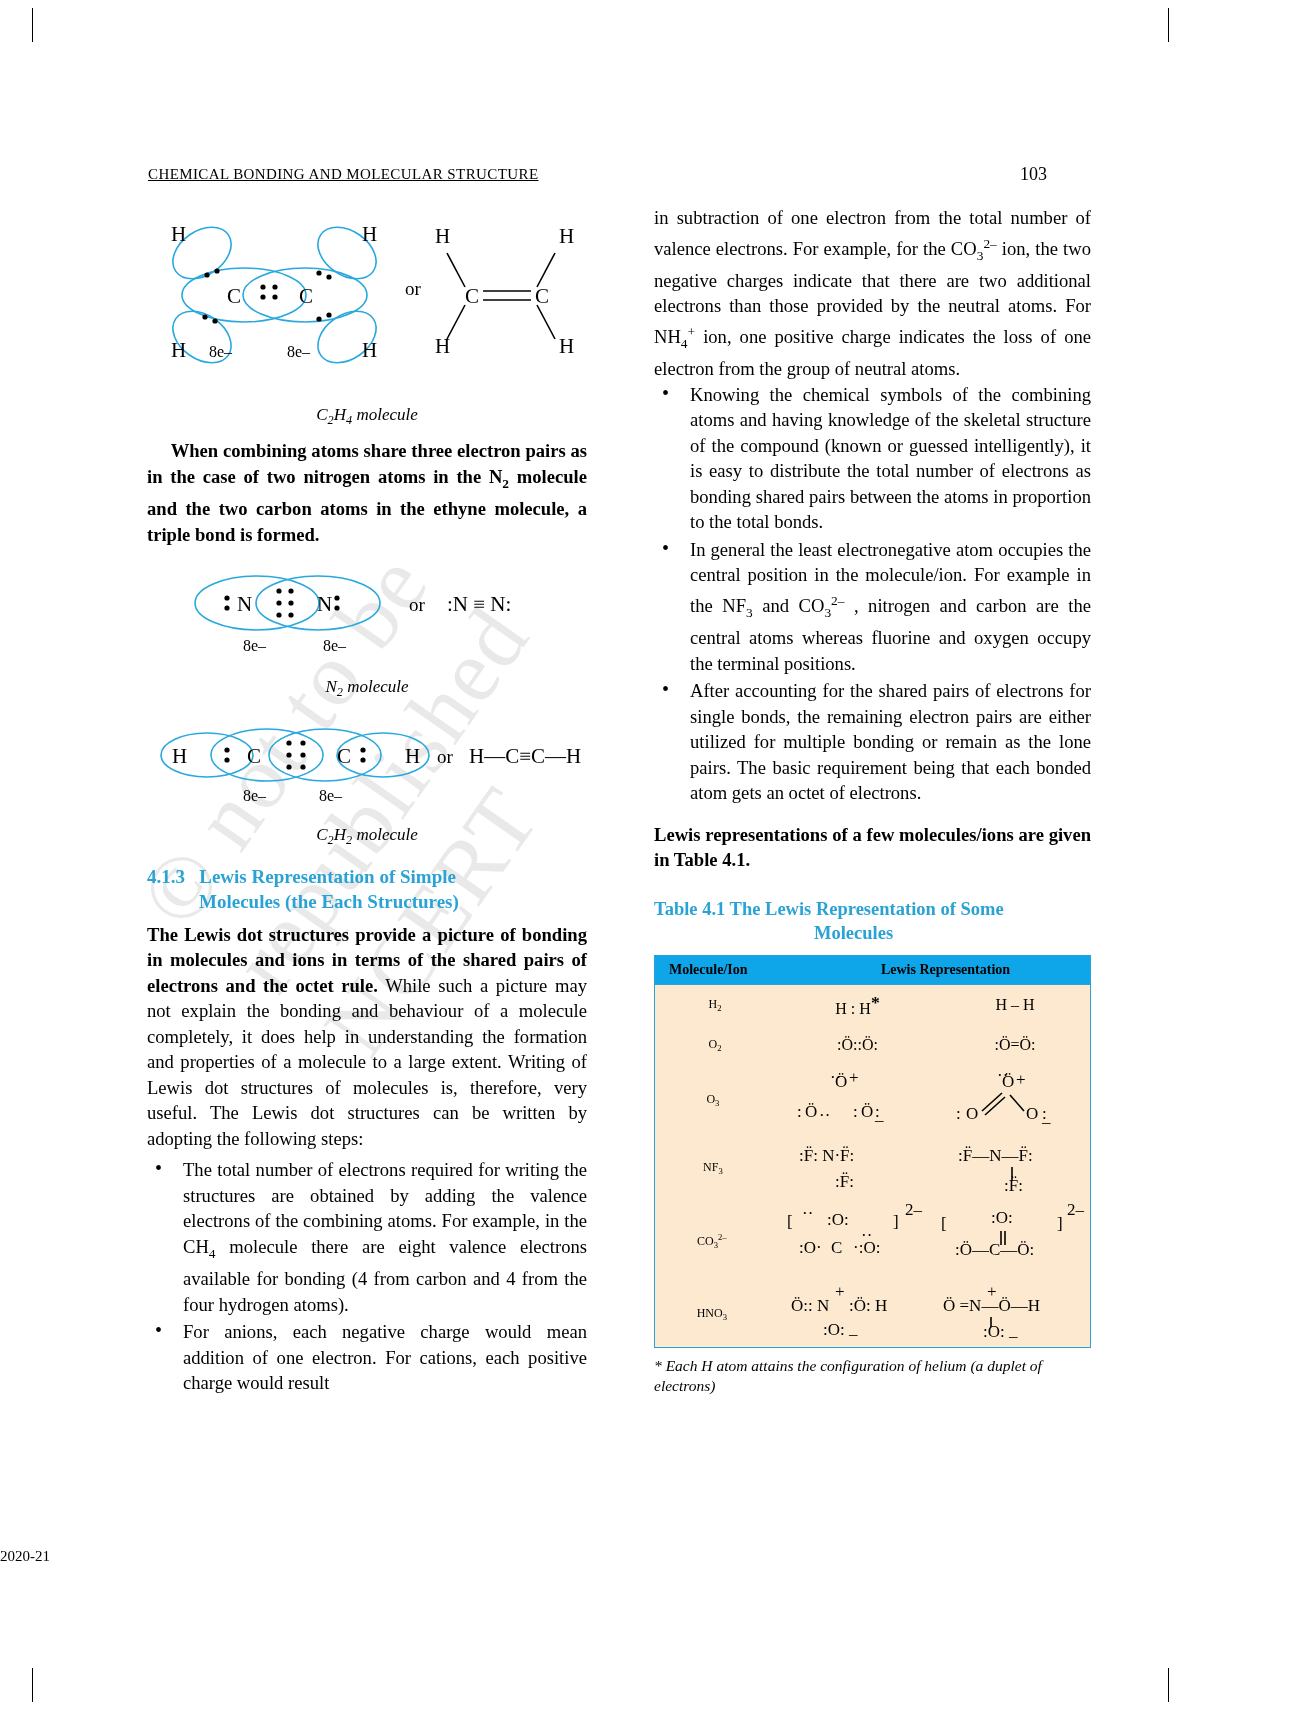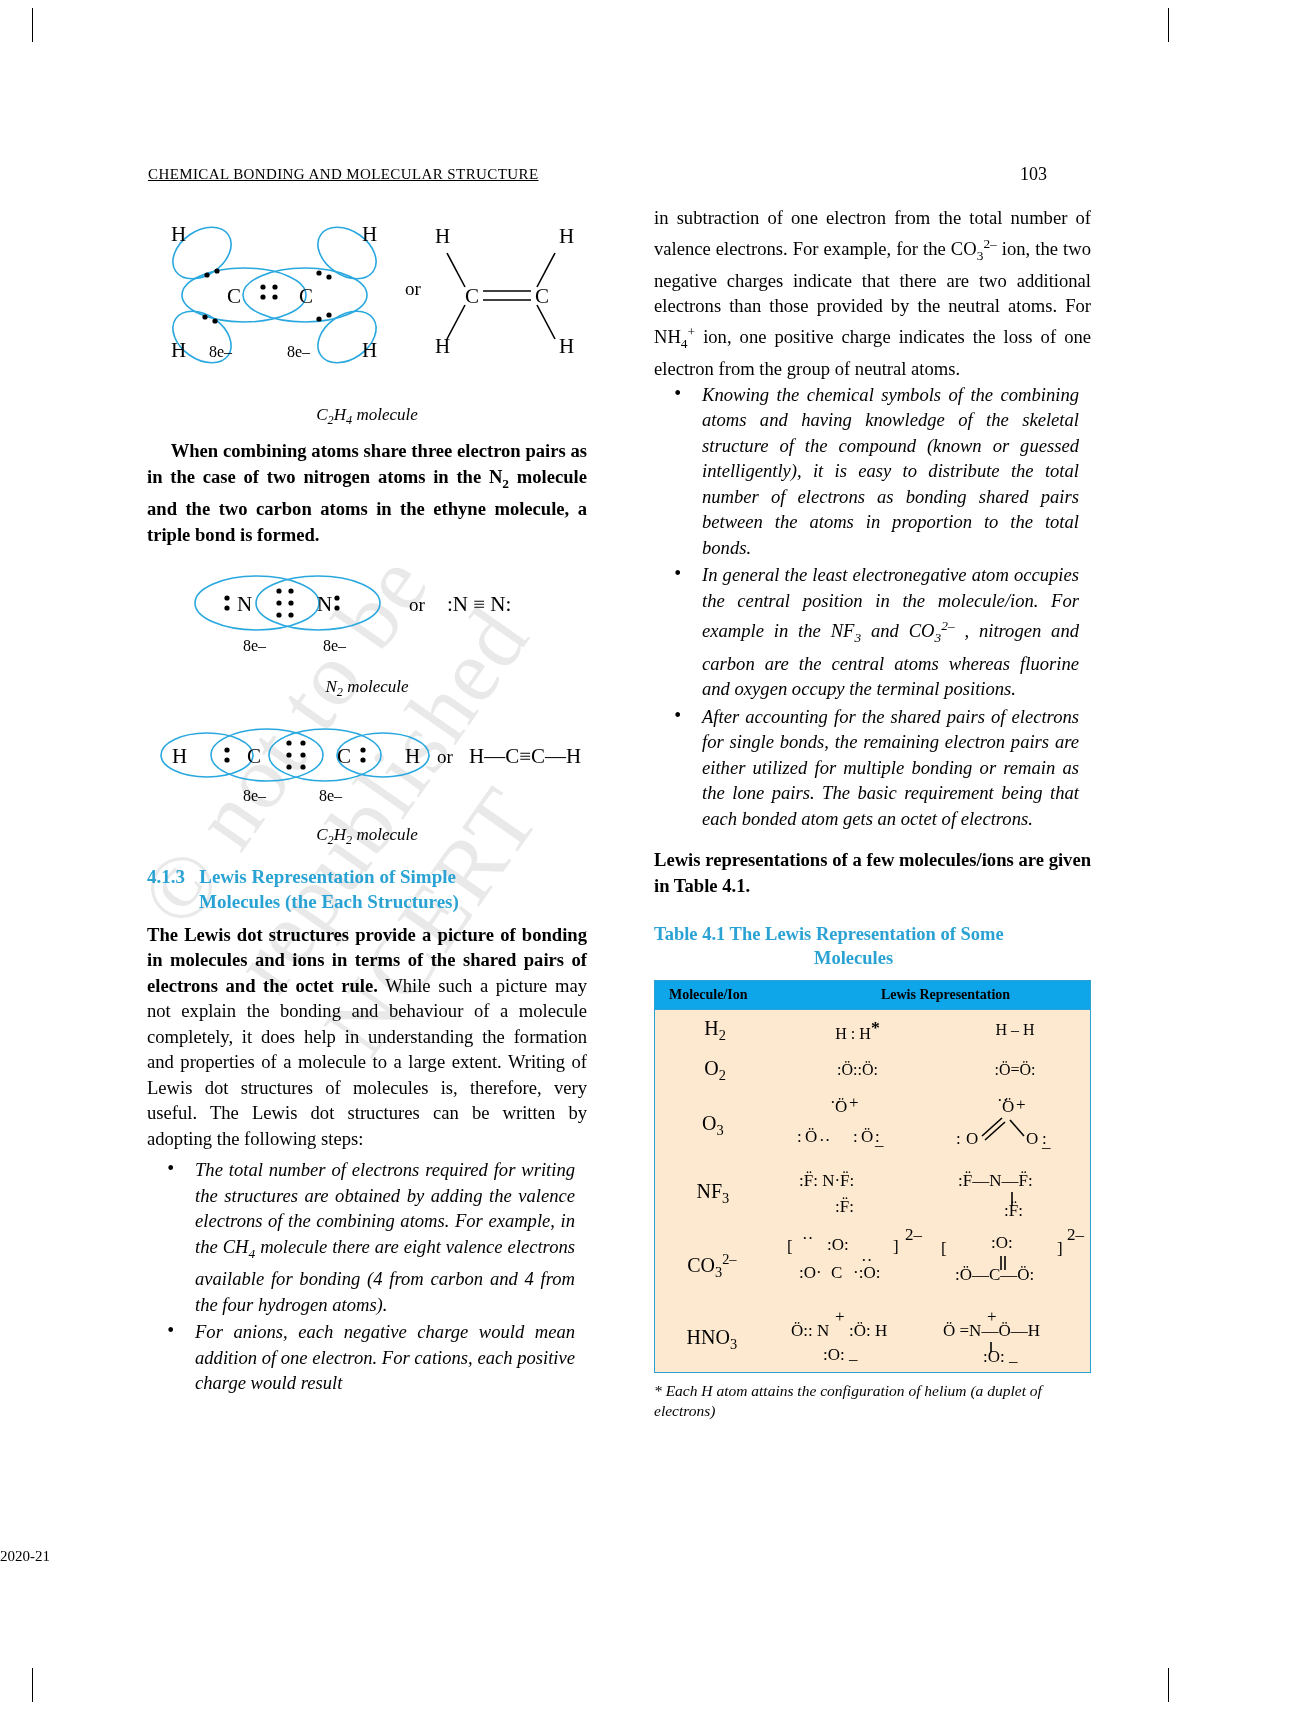--- a/index.html
+++ b/index.html
@@ -62,37 +62,37 @@
   sub { font-size:.72em; }
   sup { font-size:.72em; }
 
   .heading {
     color:#2aa3d4; font-weight:bold; font-size:19px; line-height:25px;
     font-family:"Liberation Serif", serif;
   }
   .heading .num { }
   .heading-ind { margin-left:52px; display:block; }
 
-  ul.bul { list-style:none; margin:12px; padding:0;font-style:italic; }
+  ul.bul { list-style:none; margin:0; padding:0; }
   ul.bul li { position:relative; padding-left:36px; margin-bottom:2px; font-size:18.6px; line-height:25.5px; text-align:justify; }
   ul.bul li:before {
     content:"\2022"; position:absolute; left:8px; top:-1px; font-size:20px;
   }
 
   
   .tbl-title { color:#2aa3d4; font-weight:bold; font-size:18.5px; line-height:24px; }
   .tbl-wrap { border:1.5px solid #2aa3d4; margin-top:10px; background:#fde9cf; }
   .tbl-head {
     background:#0ea5e9; display:flex; border-bottom:1.5px solid #2aa3d4;
     font-weight:bold; font-size:14px; padding:6px 0;
   }
   .tbl-head .c1 { width:150px; padding-left:14px; }
   .tbl-head .c2 { flex:1; text-align:center; padding-right:18px;}
   .trow { display:flex; align-items:center; min-height:40px; }
-  .trow .c1 { width:120px; text-align:center; font-size:20px; }
+  .trow .c1 { width:120px; text-align:center; font-size:12px; }
   .trow .c2 { width:165px; text-align:center; font-size:16px; position:relative; }
   .trow .c3 { flex:1; text-align:center; font-size:16px; position:relative; }
   .footnote { font-style:italic; font-size:15.5px; line-height:20px; margin-top:8px; }
 
   .footer { position:absolute; left:0; right:0; top:1548px; text-align:left; font-size:15px; }
 
   
   svg { overflow:visible; }
   .orb { fill:none; stroke:#29a8df; stroke-width:1.6; }
   .atomlbl { font-family:"Liberation Serif", serif; font-size:21px; }

